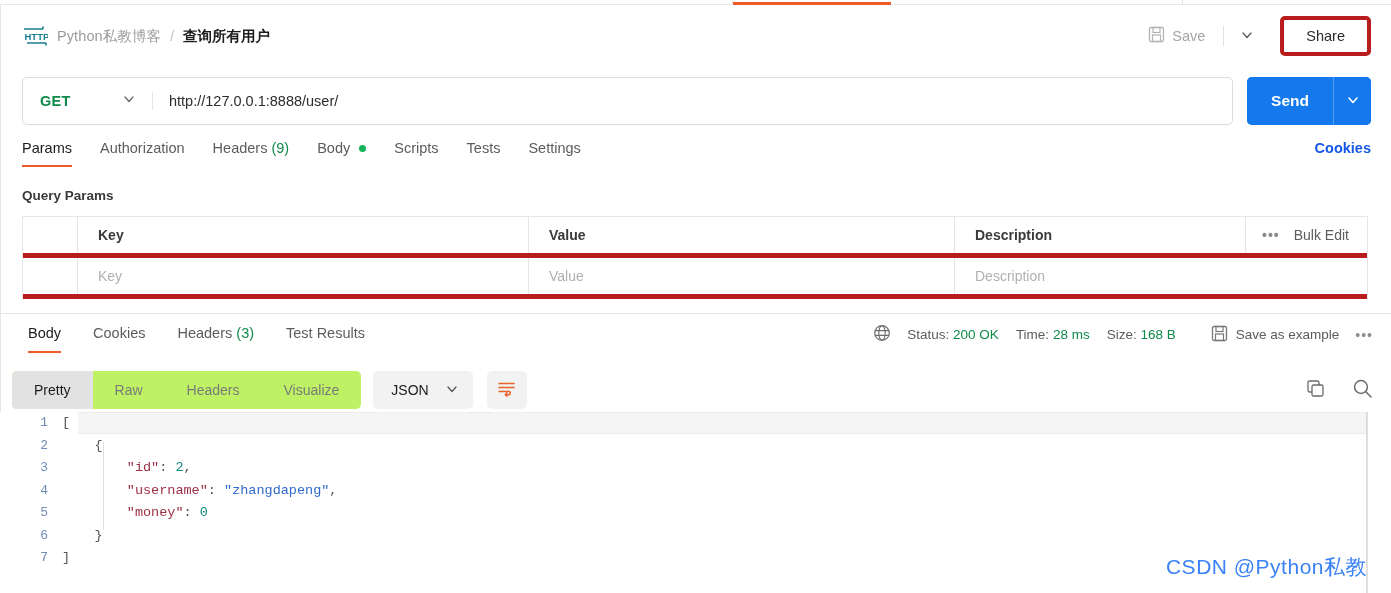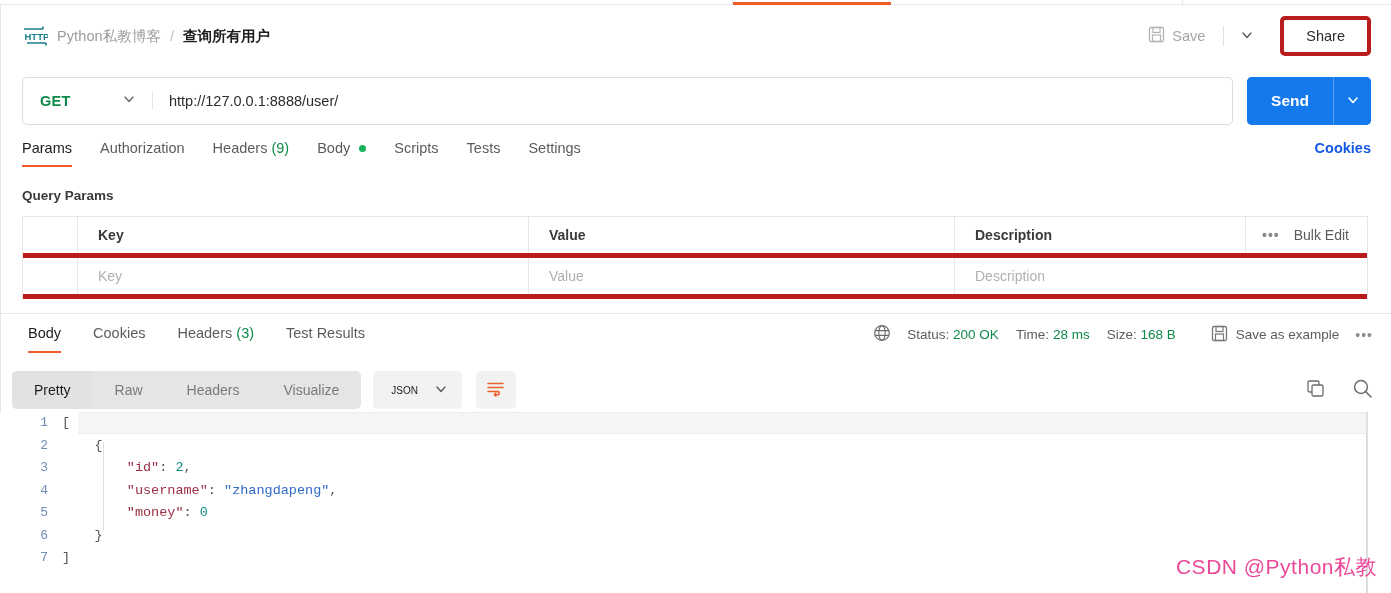--- a/index.html
+++ b/index.html
@@ -327,21 +327,21 @@
   .viewer-bar {
     position: absolute;
     left: 0; top: 368px;
     width: 1391px; height: 44px;
     display: flex;
     align-items: center;
     padding: 0 18px 0 12px;
   }
   .seg-group {
     display: flex;
-    background: #e5e5e5;
+    background: #bef264;
     border-radius: 5px;
     overflow: hidden;
     height: 38px;
   }
   .seg {
     display: flex; align-items: center;
     padding: 0 22px;
     font-size: 14px;
     color: #7a7a7a;
     cursor: pointer;
@@ -352,21 +352,21 @@
   .seg.active { background: #e2e2e2; color: #1c1c1c; }
   .fmt-select {
     margin-left: 12px;
     height: 38px;
     background: #f2f2f2;
     border-radius: 5px;
     display: flex;
     align-items: center;
     gap: 16px;
     padding: 0 14px 0 18px;
-    font-size: 10px;
+    font-size: 14px;
     color: #1c1c1c;
     cursor: pointer;
   }
   .wrap-btn {
     margin-left: 14px;
     width: 40px; height: 38px;
     background: #f2f2f2;
     border-radius: 5px;
     border: none;
     display: flex; align-items: center; justify-content: center;
@@ -445,23 +445,23 @@
   .right-border {
     position: absolute;
     left: 1367px; top: 412px;
     width: 1px; height: 181px;
     background: #e0e0e0;
   }
 
   
   .watermark {
     position: absolute;
-    right: 14px; bottom: 12px;
+    right: 24px; bottom: 12px;
     font-size: 21px;
-    color: #ec4899;
+    color: #3b82f6;
     letter-spacing: .5px;
     user-select: none;
     white-space: nowrap;
   }
 </style>
 </head>
 <body>
 
 <div class="app">
 

